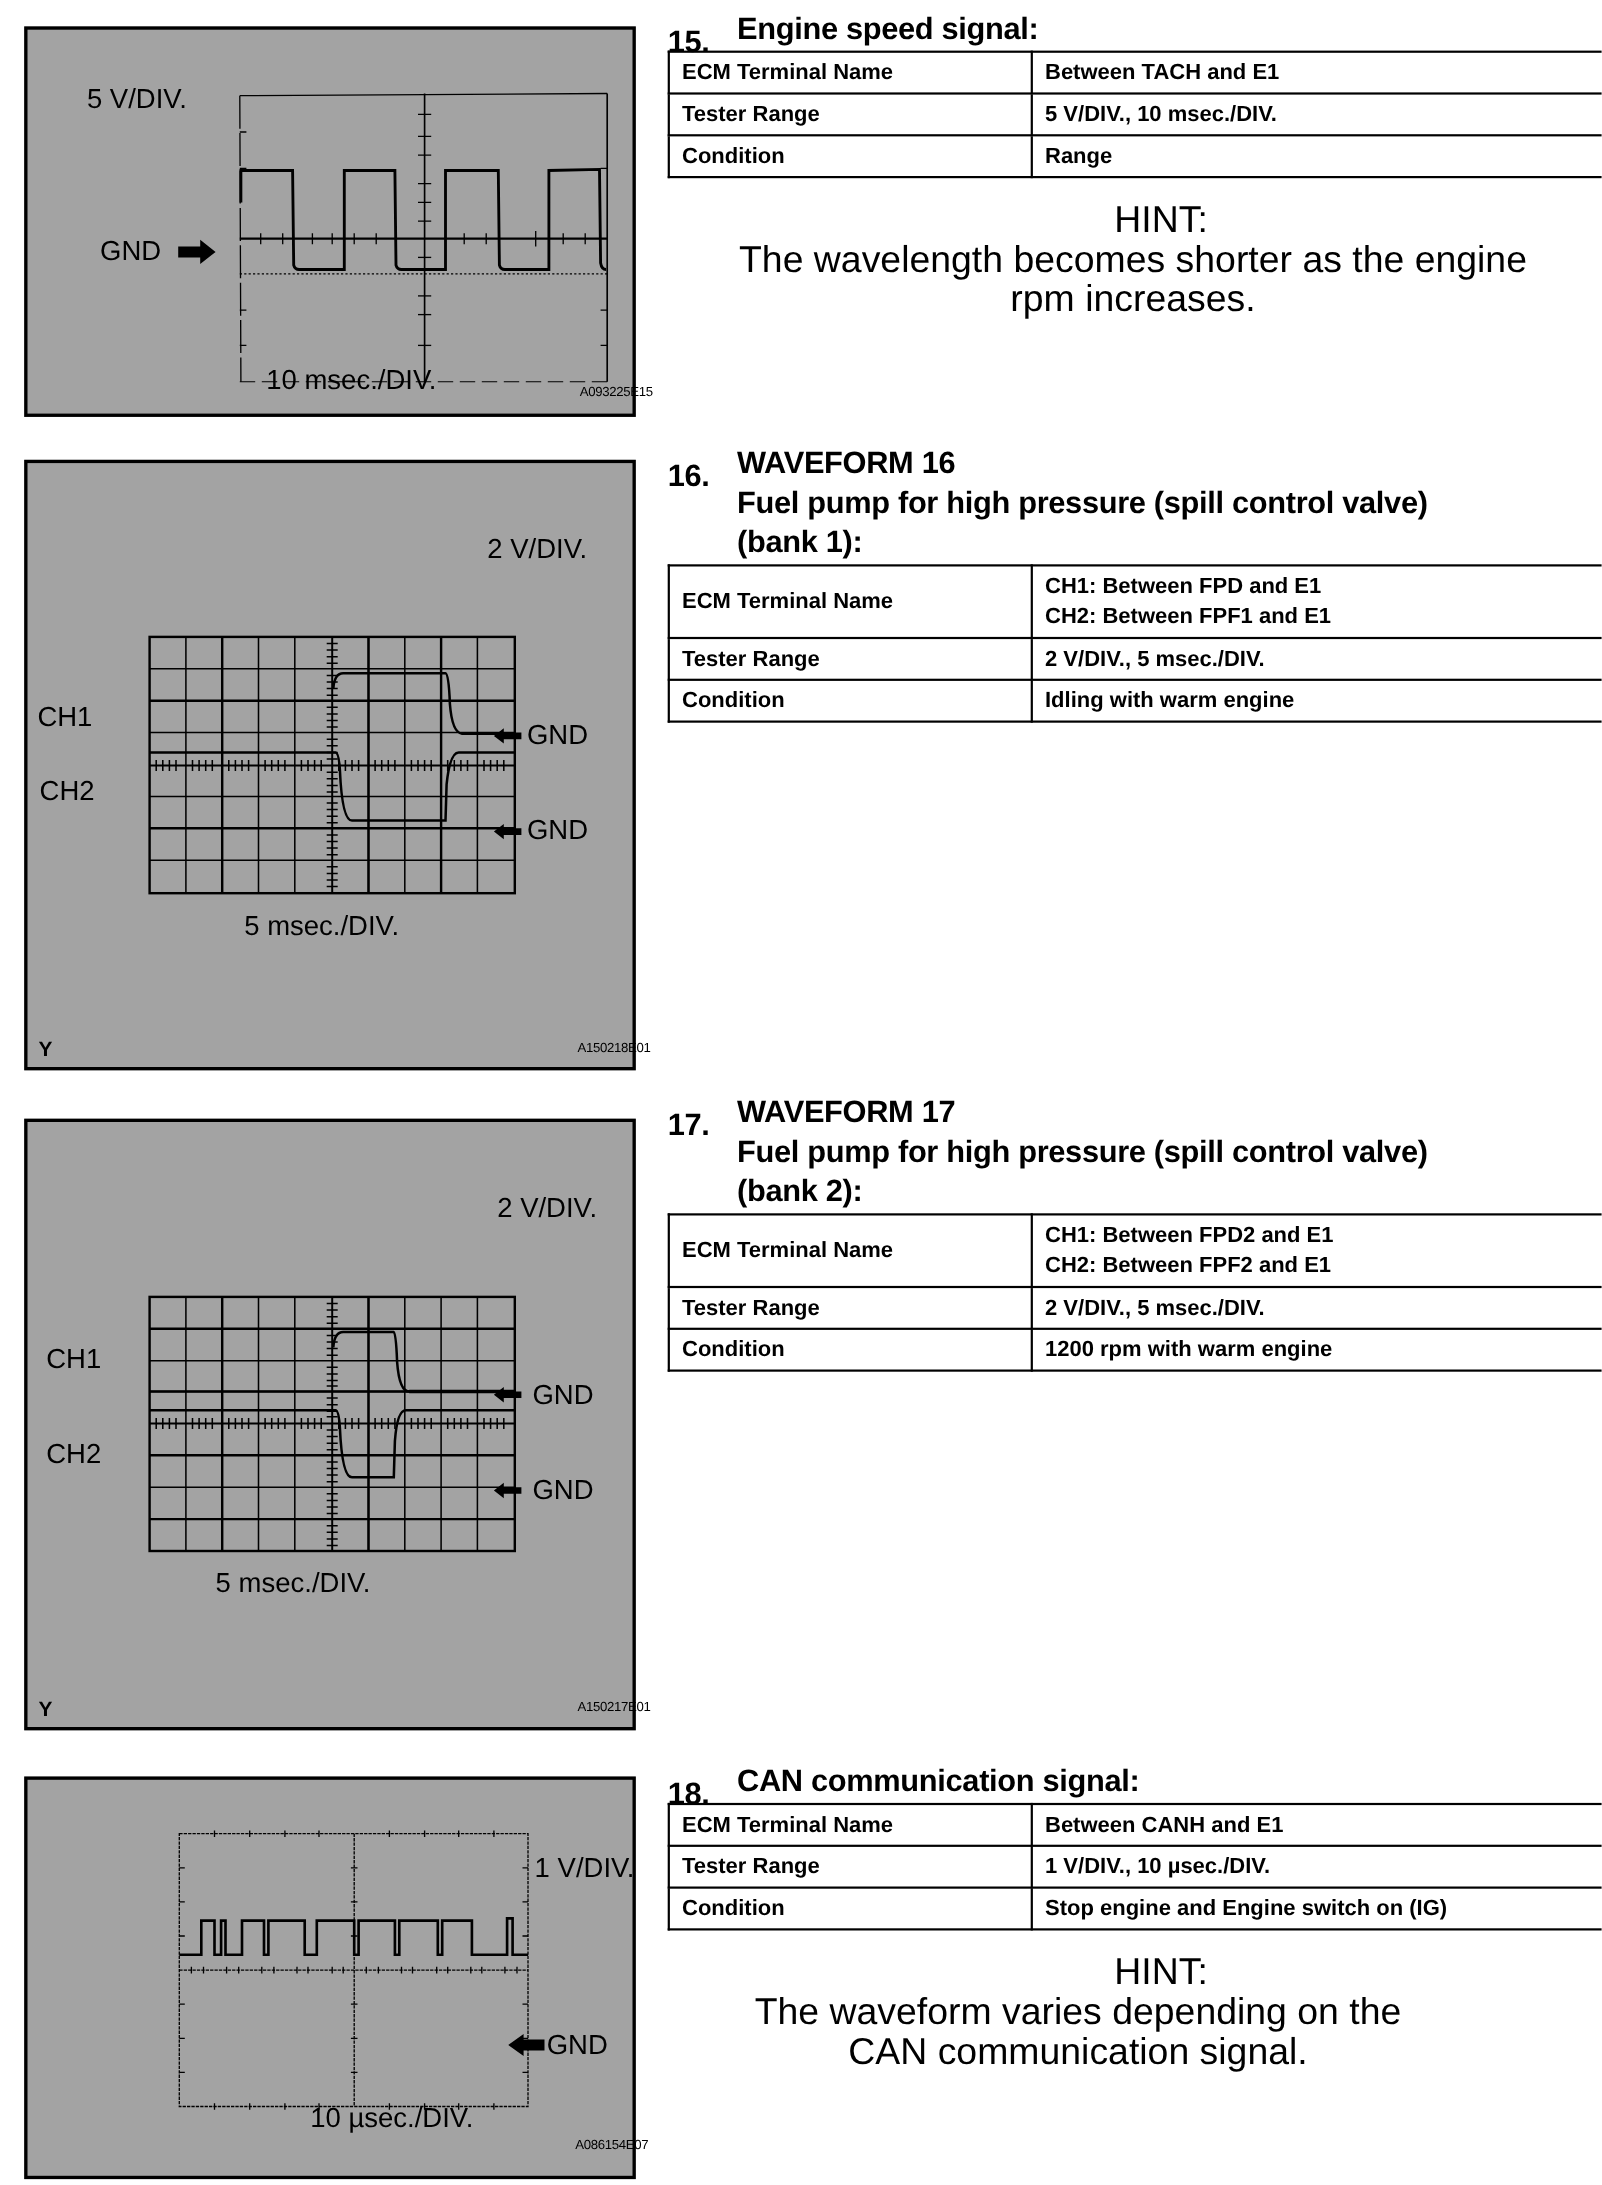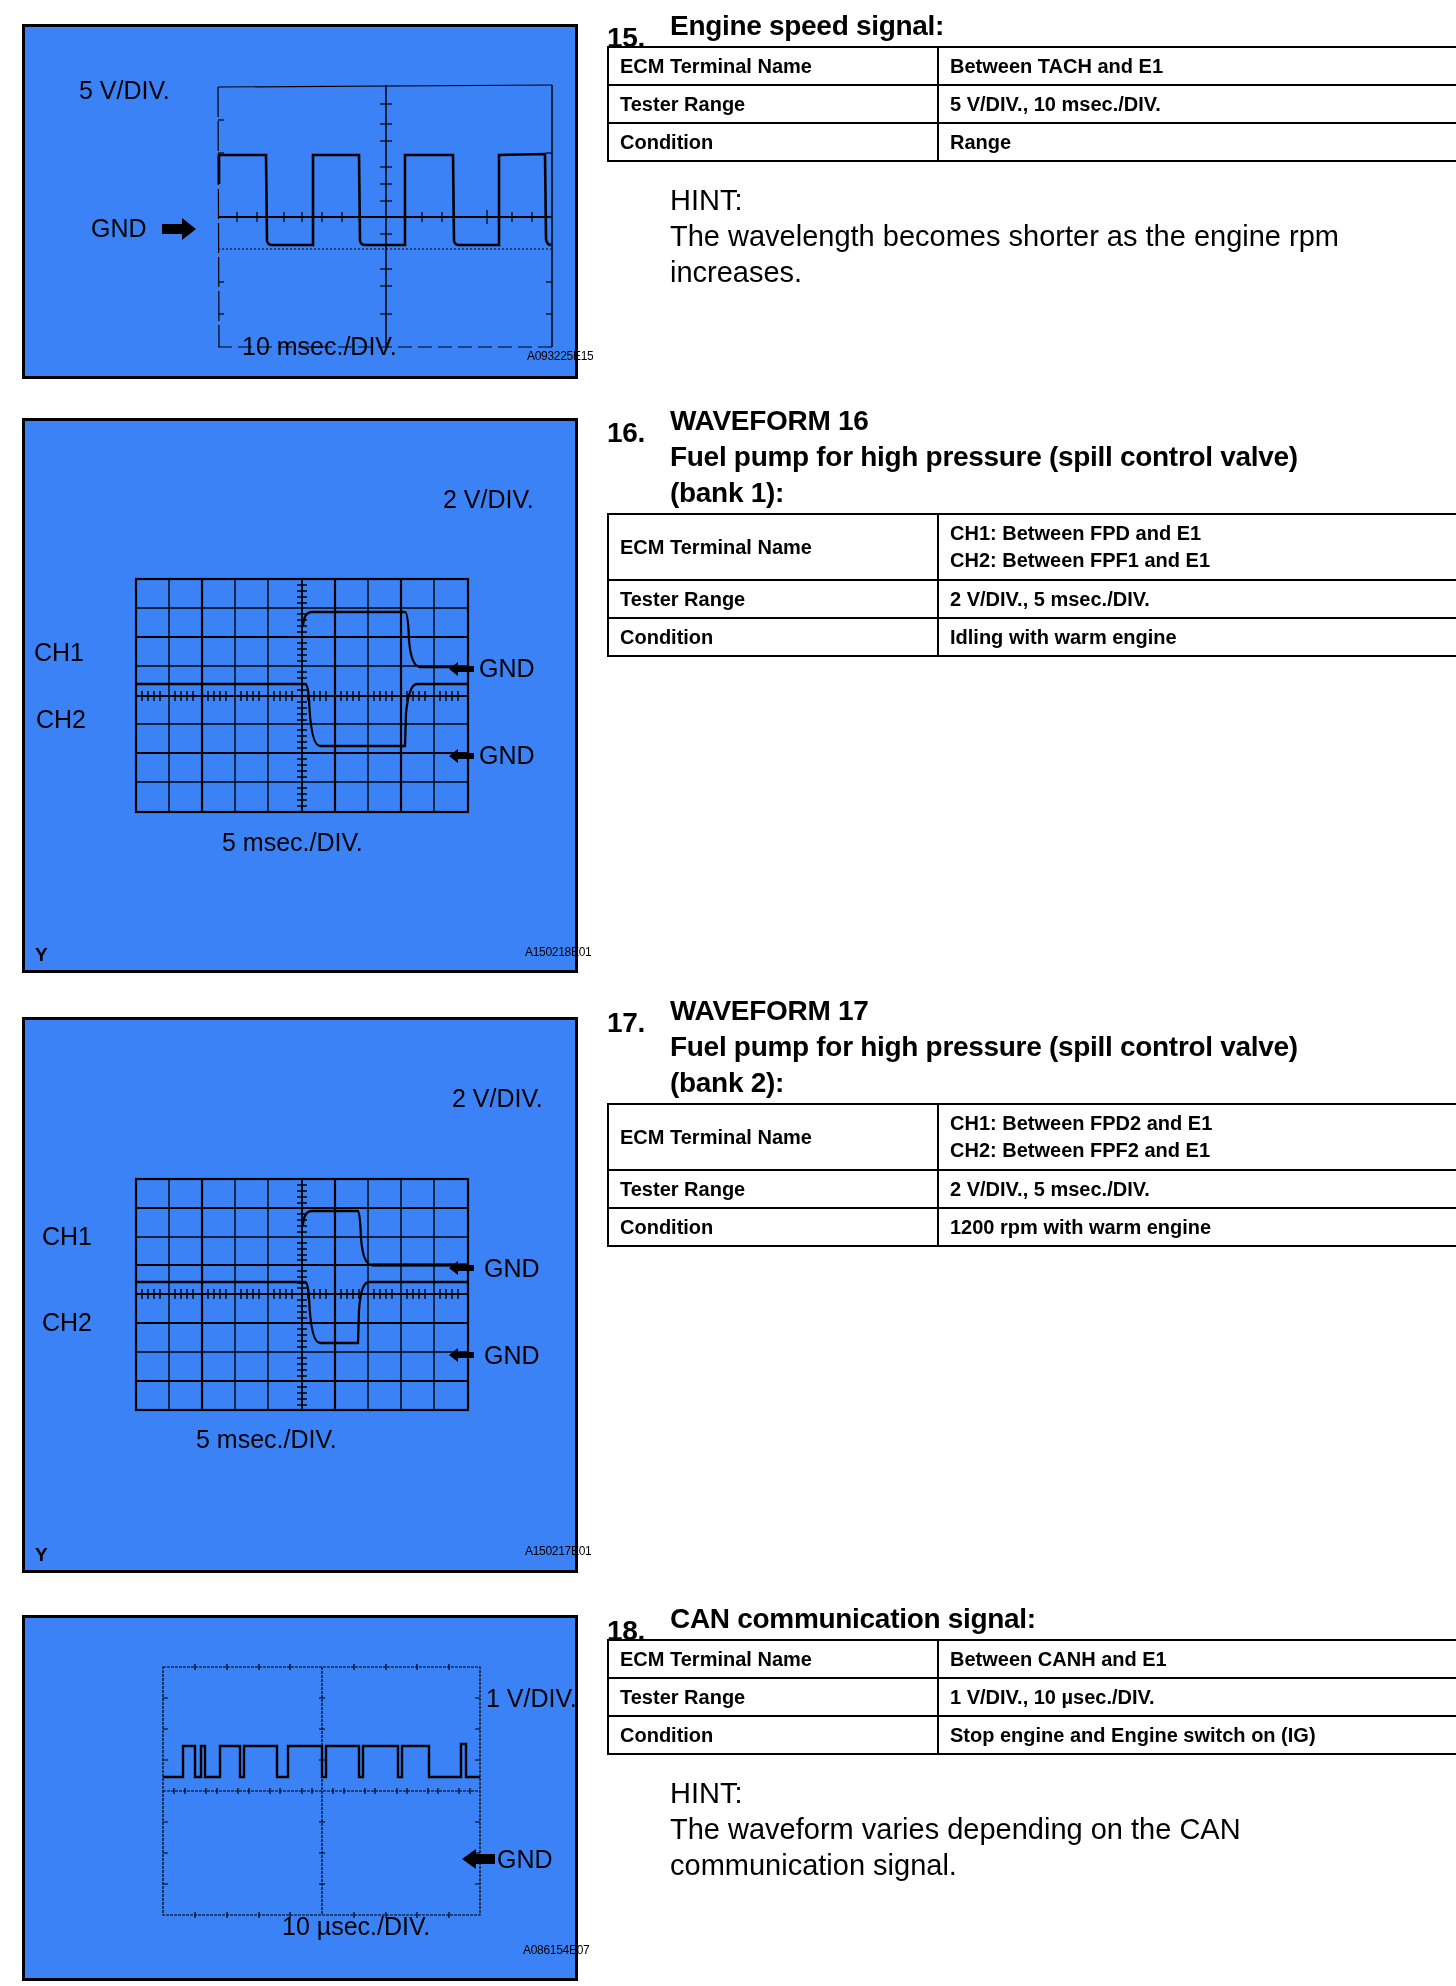--- a/index.html
+++ b/index.html
@@ -1,30 +1,30 @@
 <!DOCTYPE html>
 <html><head>
 <meta charset="utf-8">
 <style>
   html, body { margin: 0; padding: 0; background: #ffffff; }
   body { width: 1456px; height: 1986px; position: relative; overflow: hidden;
          font-family: "Liberation Sans", sans-serif; color: #000; }
-  .fig { position: absolute; left: 22px; width: 556px; border: 3px solid #000; box-sizing: border-box; background: #3b82f6; }
+  .fig { position: absolute; left: 22px; width: 556px; border: 3px solid #000; box-sizing: border-box; background: #a3a3a3; }
   .fig svg { position: absolute; left: -3px; top: -3px; }
   .lbl { position: absolute; font-size: 25px; white-space: nowrap; line-height: 1; }
   .code { position: absolute; font-size: 12px; letter-spacing: -0.3px; white-space: nowrap; line-height: 1; margin-left: 32px; }
   .ymark { position: absolute; font-size: 19px; font-weight: bold; line-height: 1; }
   .sec { position: absolute; left: 607px; width: 834px; }
   .sec-title { font-weight: bold; font-size: 28px; line-height: 36px; position: relative; letter-spacing: -0.3px; }
   .sec-num { position: absolute; left: 0; top: 12px; }
   .sec-line { padding-left: 63px; display: block; }
   table.spec { border-collapse: collapse; width: 938px; margin-top: 2px; font-weight: bold; }
   table.spec td { border: 2px solid #000; font-size: 20px; padding: 0 11px; height: 36px; vertical-align: middle; line-height: 27px; }
   table.spec td.k { width: 306px; }
-  .hint { padding-left: 63px; font-size: 29px; line-height: 36px; margin-top: 16px; }
+  .hint { padding-left: 63px; font-size: 34px; line-height: 36px; margin-top: 16px; text-align: center; }
 </style>
 </head>
 <body>
 
 <div class="fig" style="top:24px;height:355px;">
   <svg width="556" height="355">
 
     <g stroke="#000" fill="none">
       <line x1="196" y1="63" x2="530" y2="61" stroke-width="1.2"></line>
       <line x1="196" y1="63" x2="197" y2="323" stroke-width="1.2" stroke-dasharray="30 4"></line>

